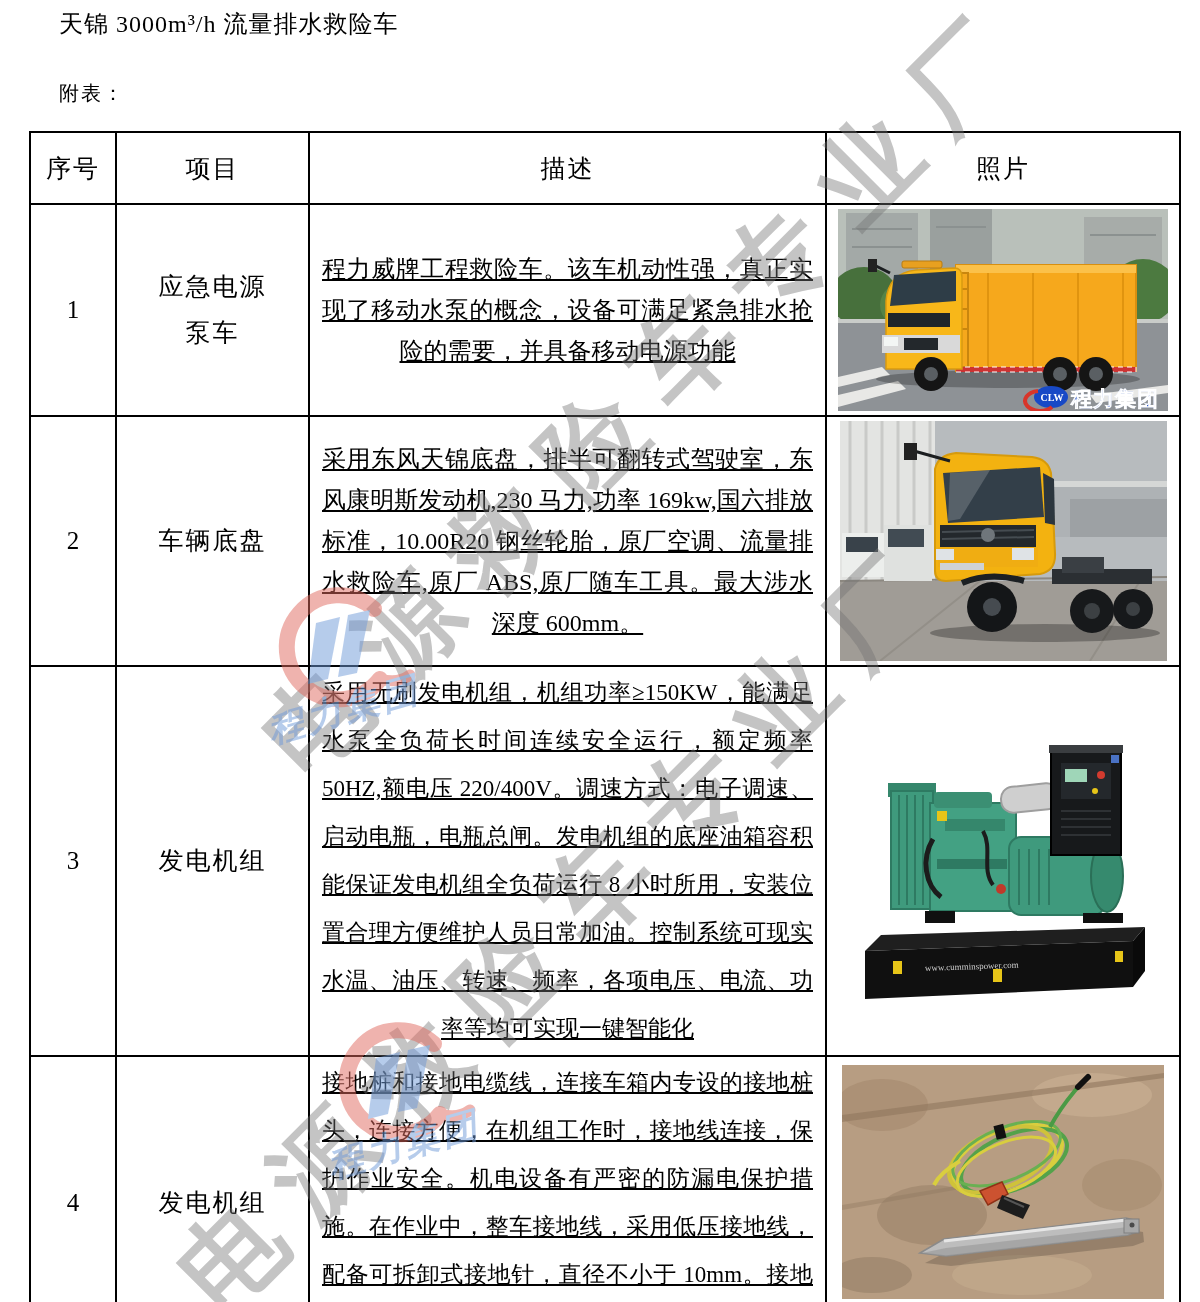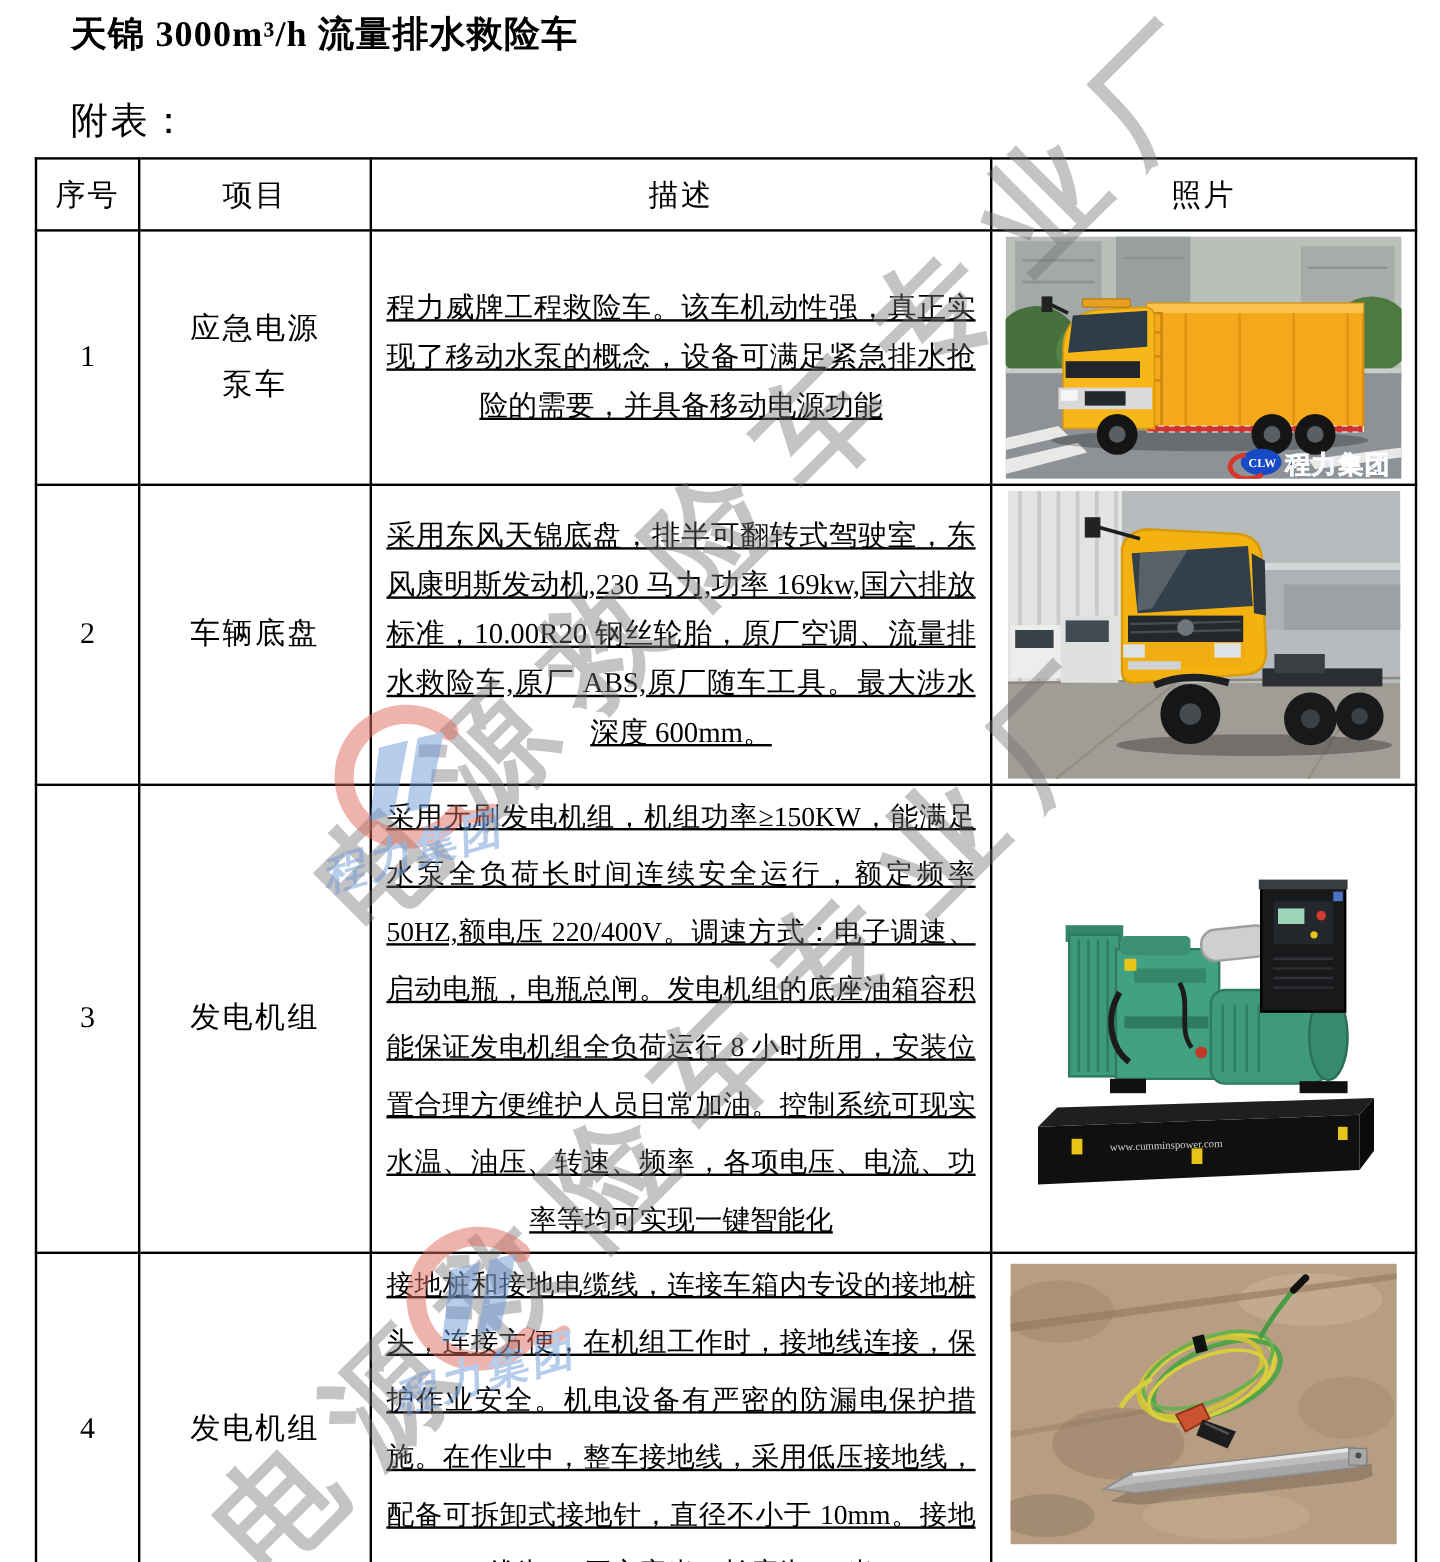--- a/index.html
+++ b/index.html
@@ -4,33 +4,33 @@
 <style>
   * { box-sizing: border-box; }
   html,body { margin:0; padding:0; }
   body {
     width:1200px; height:1302px; position:relative; overflow:hidden;
     background:#ffffff; color:#000;
     font-family:"Liberation Serif","DejaVu Serif",serif;
   }
   .page-title {
     position:absolute; left:59px; top:8px;
-    font-size:30px; font-weight:bold; letter-spacing:1px;
+    font-size:24px; font-weight:normal; letter-spacing:1px;
   }
   .attach-label {
     position:absolute; left:59px; top:80px;
-    font-size:31px; letter-spacing:2px;
+    font-size:20px; letter-spacing:2px;
   }
   table.spec {
     position:absolute; left:29px; top:131px; width:1150px;
     border-collapse:collapse; table-layout:fixed;
   }
   table.spec td, table.spec th { border:2px solid #000; background:transparent; }
   th.hdr { font-weight:normal; font-size:25px; text-align:center; letter-spacing:2px; }
-  tr.hdr-row { height:60px; }
+  tr.hdr-row { height:72px; }
   tr.row-1 { height:212px; }
   tr.row-2 { height:250px; }
   tr.row-3 { height:330px; }
   tr.row-4 { height:264px; }
   td.no-cell { text-align:center; vertical-align:middle; font-size:25px; }
   td.item-cell {
     text-align:center; vertical-align:middle; font-size:25px;
     line-height:46px; white-space:pre-line; letter-spacing:2px;
   }
   td.desc-cell {

